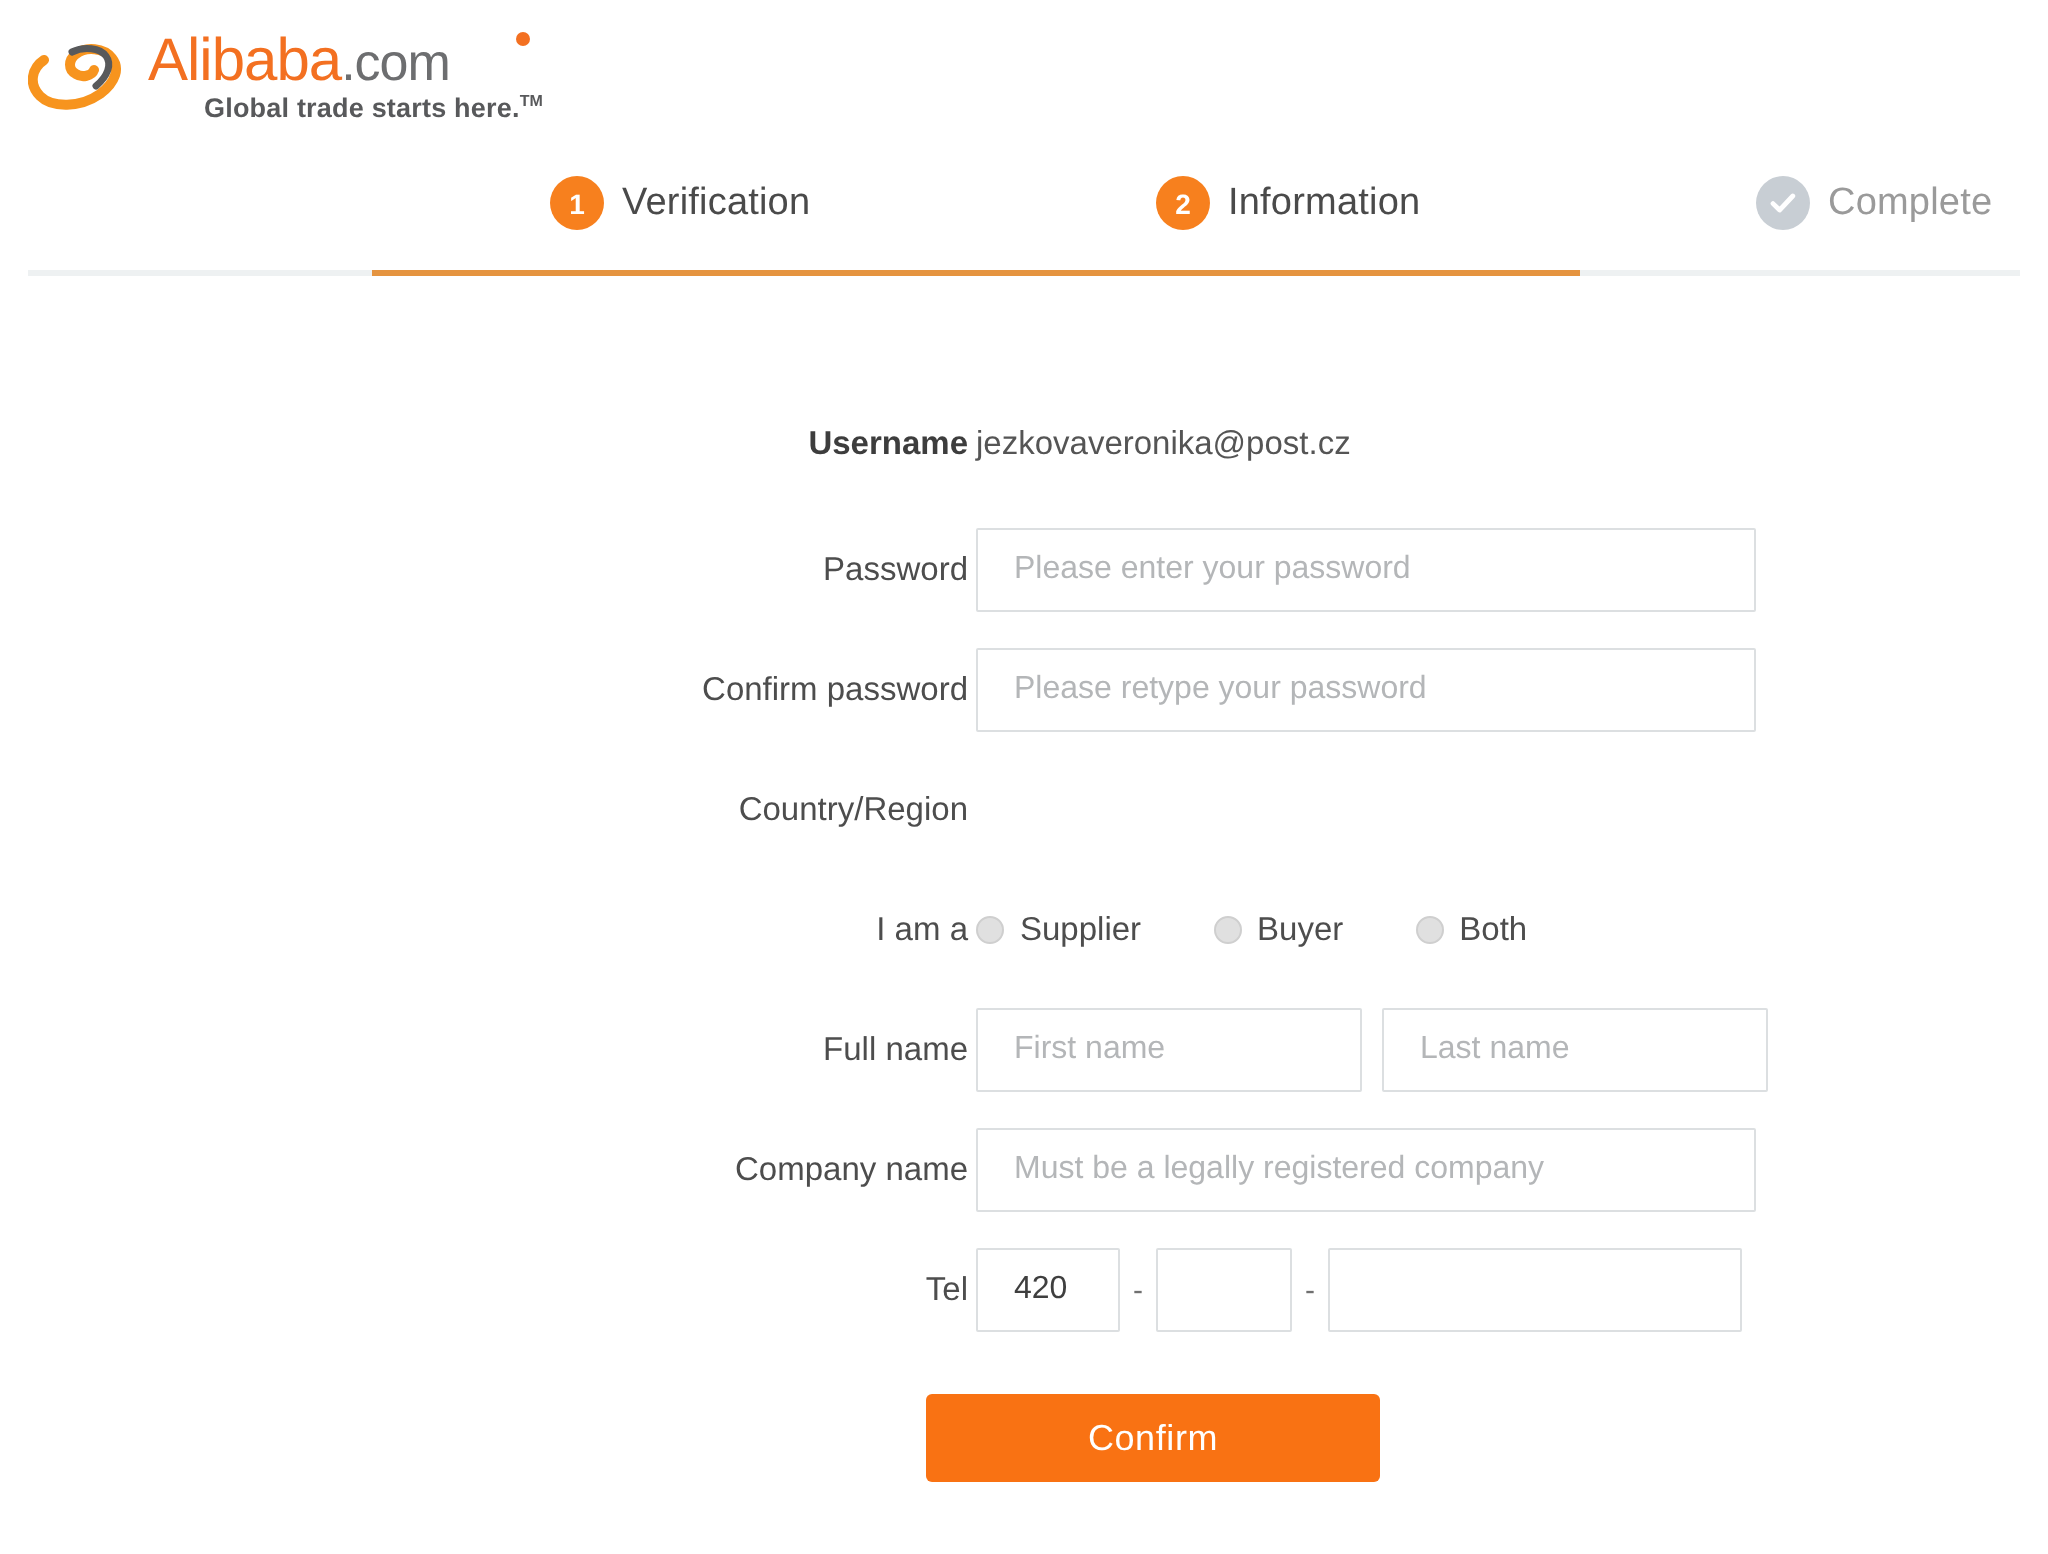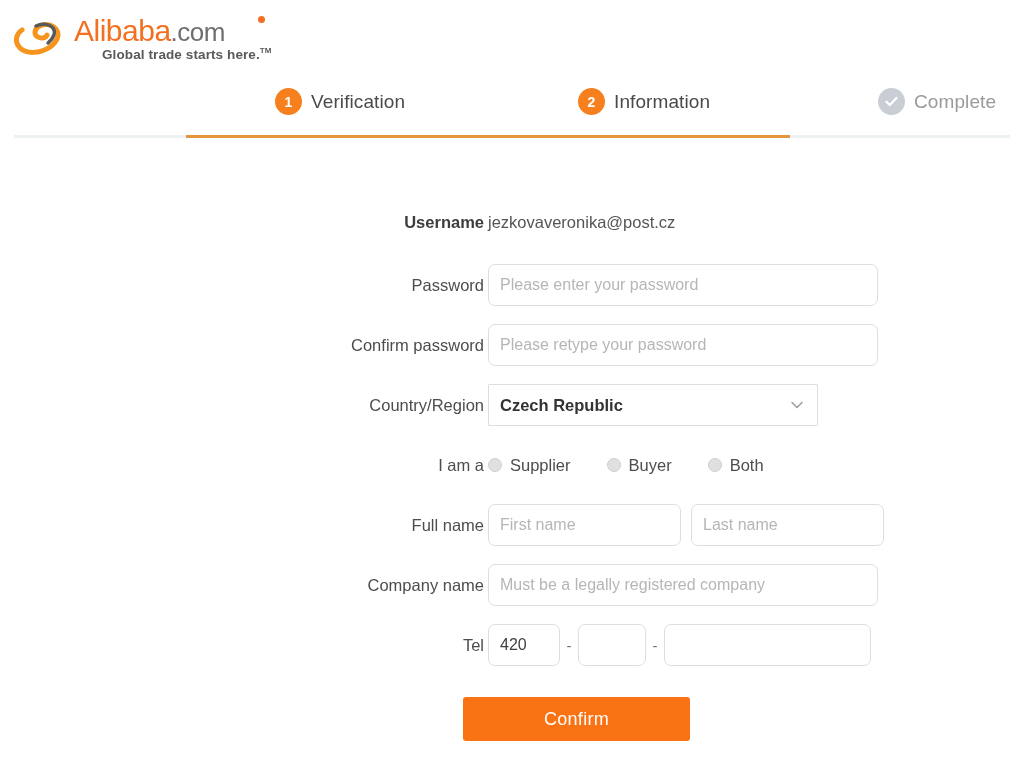--- a/index.html
+++ b/index.html
@@ -172,24 +172,24 @@
   }
   .row.username { height: 34px; margin-bottom: 24px; }
 
   .field {
     height: 42px;
     box-sizing: border-box;
     border: 1px solid #dcdfe1;
     background: #ffffff;
     font-size: 16px;
     color: #3f3f3f;
-    padding: 0 11px;
+    padding: 0 18px;
     font-family: "Liberation Sans", sans-serif;
     outline: none;
-    border-radius: 7px;
+    border-radius: 1px;
   }
   .field::placeholder {
     color: #b4b6b8;
   }
   .field-wide { width: 390px; }
   .field-half { width: 193px; }
   .field-company { width: 390px; }
 
   .select-box {
     width: 330px;
@@ -335,28 +335,20 @@
     <input class="field field-wide" type="text" placeholder="Please enter your password" style="">
   </div>
 
   <div class="row">
     <div class="label">Confirm password</div>
     <input class="field field-wide" type="text" placeholder="Please retype your password" style="">
   </div>
 
   <div class="row">
     <div class="label">Country/Region</div>
-    <div class="select-box">
-      <div class="select-value">Czech Republic</div>
-      <div class="select-arrow">
-        <svg width="16" height="16" viewBox="0 0 16 16" aria-hidden="true">
-          <path d="M3,5.5 L8,10.5 L13,5.5" fill="none" stroke="#9aa0a6" stroke-width="1.6" stroke-linecap="round" stroke-linejoin="round"></path>
-        </svg>
-      </div>
-    </div>
   </div>
 
   <div class="row">
     <div class="label">I am a</div>
     <div class="radio-group">
       <div class="radio-item">
         <span class="radio-dot"></span>
         <span class="radio-label">Supplier</span>
       </div>
       <div class="radio-item">

